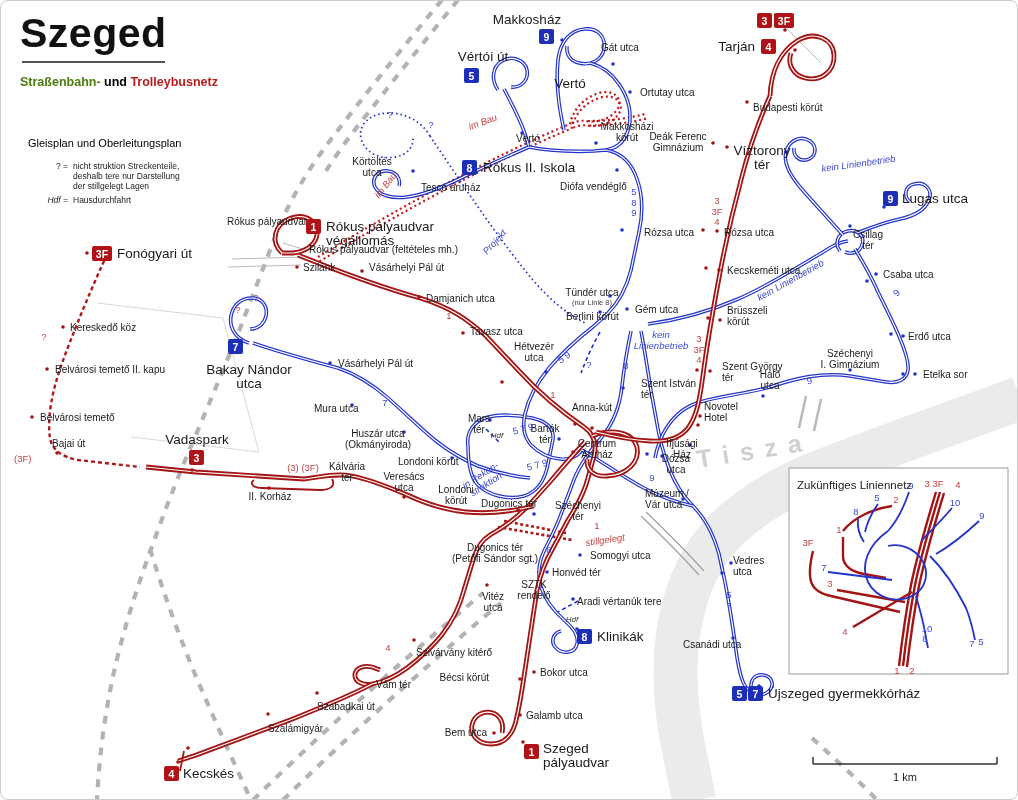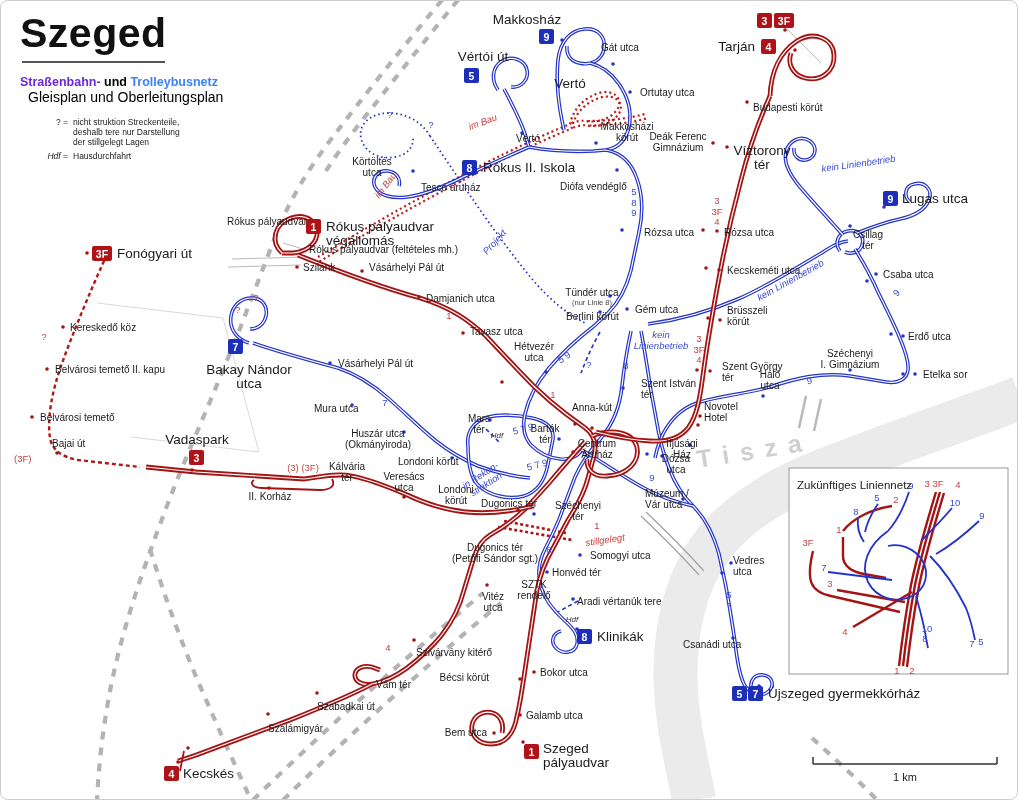--- a/index.html
+++ b/index.html
@@ -35,22 +35,22 @@
   .rdot{stroke:#c11b1b;stroke-width:2.2;stroke-dasharray:2 3}
   .bdot{stroke:#2433c9;stroke-width:1.8;stroke-dasharray:1.5 3}
   .bdash{stroke:#2433c9;stroke-width:1.6;stroke-dasharray:4 3}
   .it_r{stroke:#a31515;stroke-width:2.4}
   .it_b{stroke:#2433c9;stroke-width:1.8}
   .scl{stroke:#333;stroke-width:1.5}
   #hdr{position:absolute;left:20px;top:10px;width:230px;}
   #hdr h1{margin:0;font-size:41px;font-weight:bold;letter-spacing:.5px;color:#111;}
   #hdr .rule{height:2px;background:#555;width:143px;margin:4px 0 12px 2px;}
   #hdr .net{font-size:12.5px;font-weight:bold;}
-  .cred{color:#6d28d9}.cblue{color:#3b82f6}
-  #hdr .plan{font-size:14px;margin-left:8px;}
+  .cred{color:#4d7c0f}.cblue{color:#b91c1c}
+  #hdr .plan{font-size:11px;margin-left:8px;margin-top:48px;}
   #hdr .leg{font-size:8.5px;margin-top:12px;margin-left:22px;color:#222;}
   #hdr .leg .row{display:flex;margin-bottom:4px;}
   #hdr .leg .key{width:26px;text-align:right;margin-right:5px;flex:none;}
   #hdr .leg i{}
 </style>
 </head>
 <body>
 
 <div id="wrap">
 

